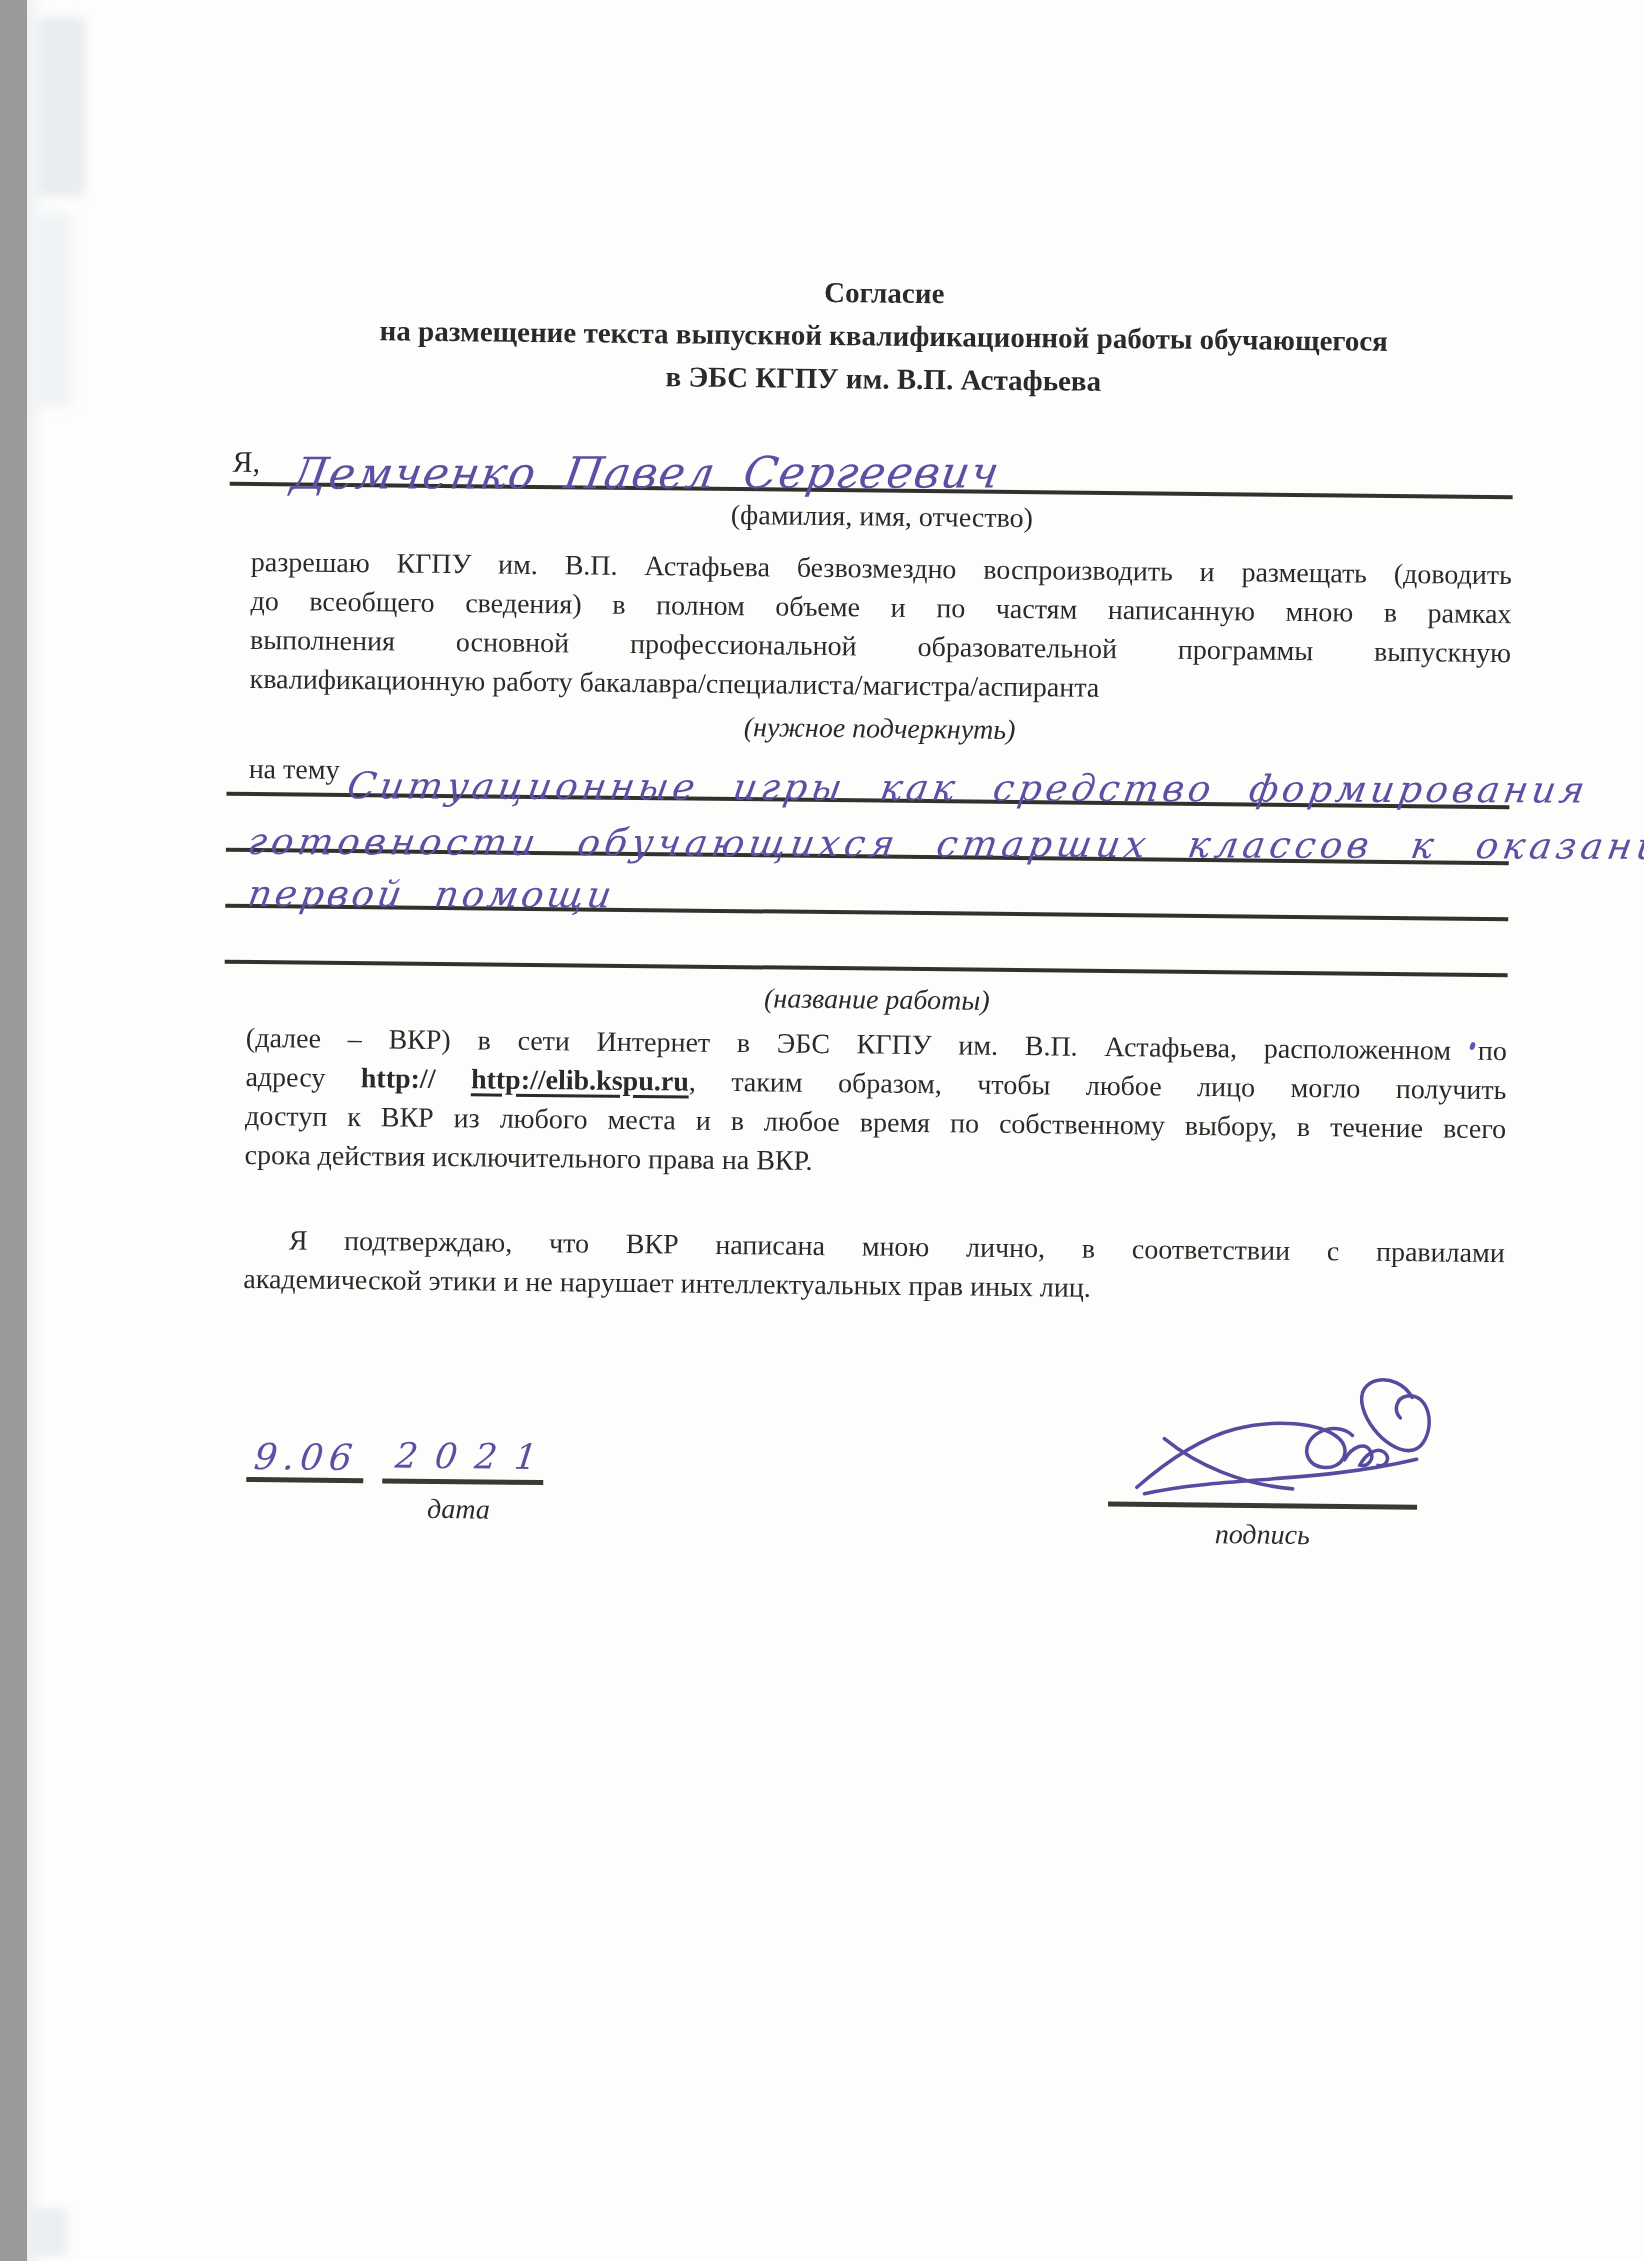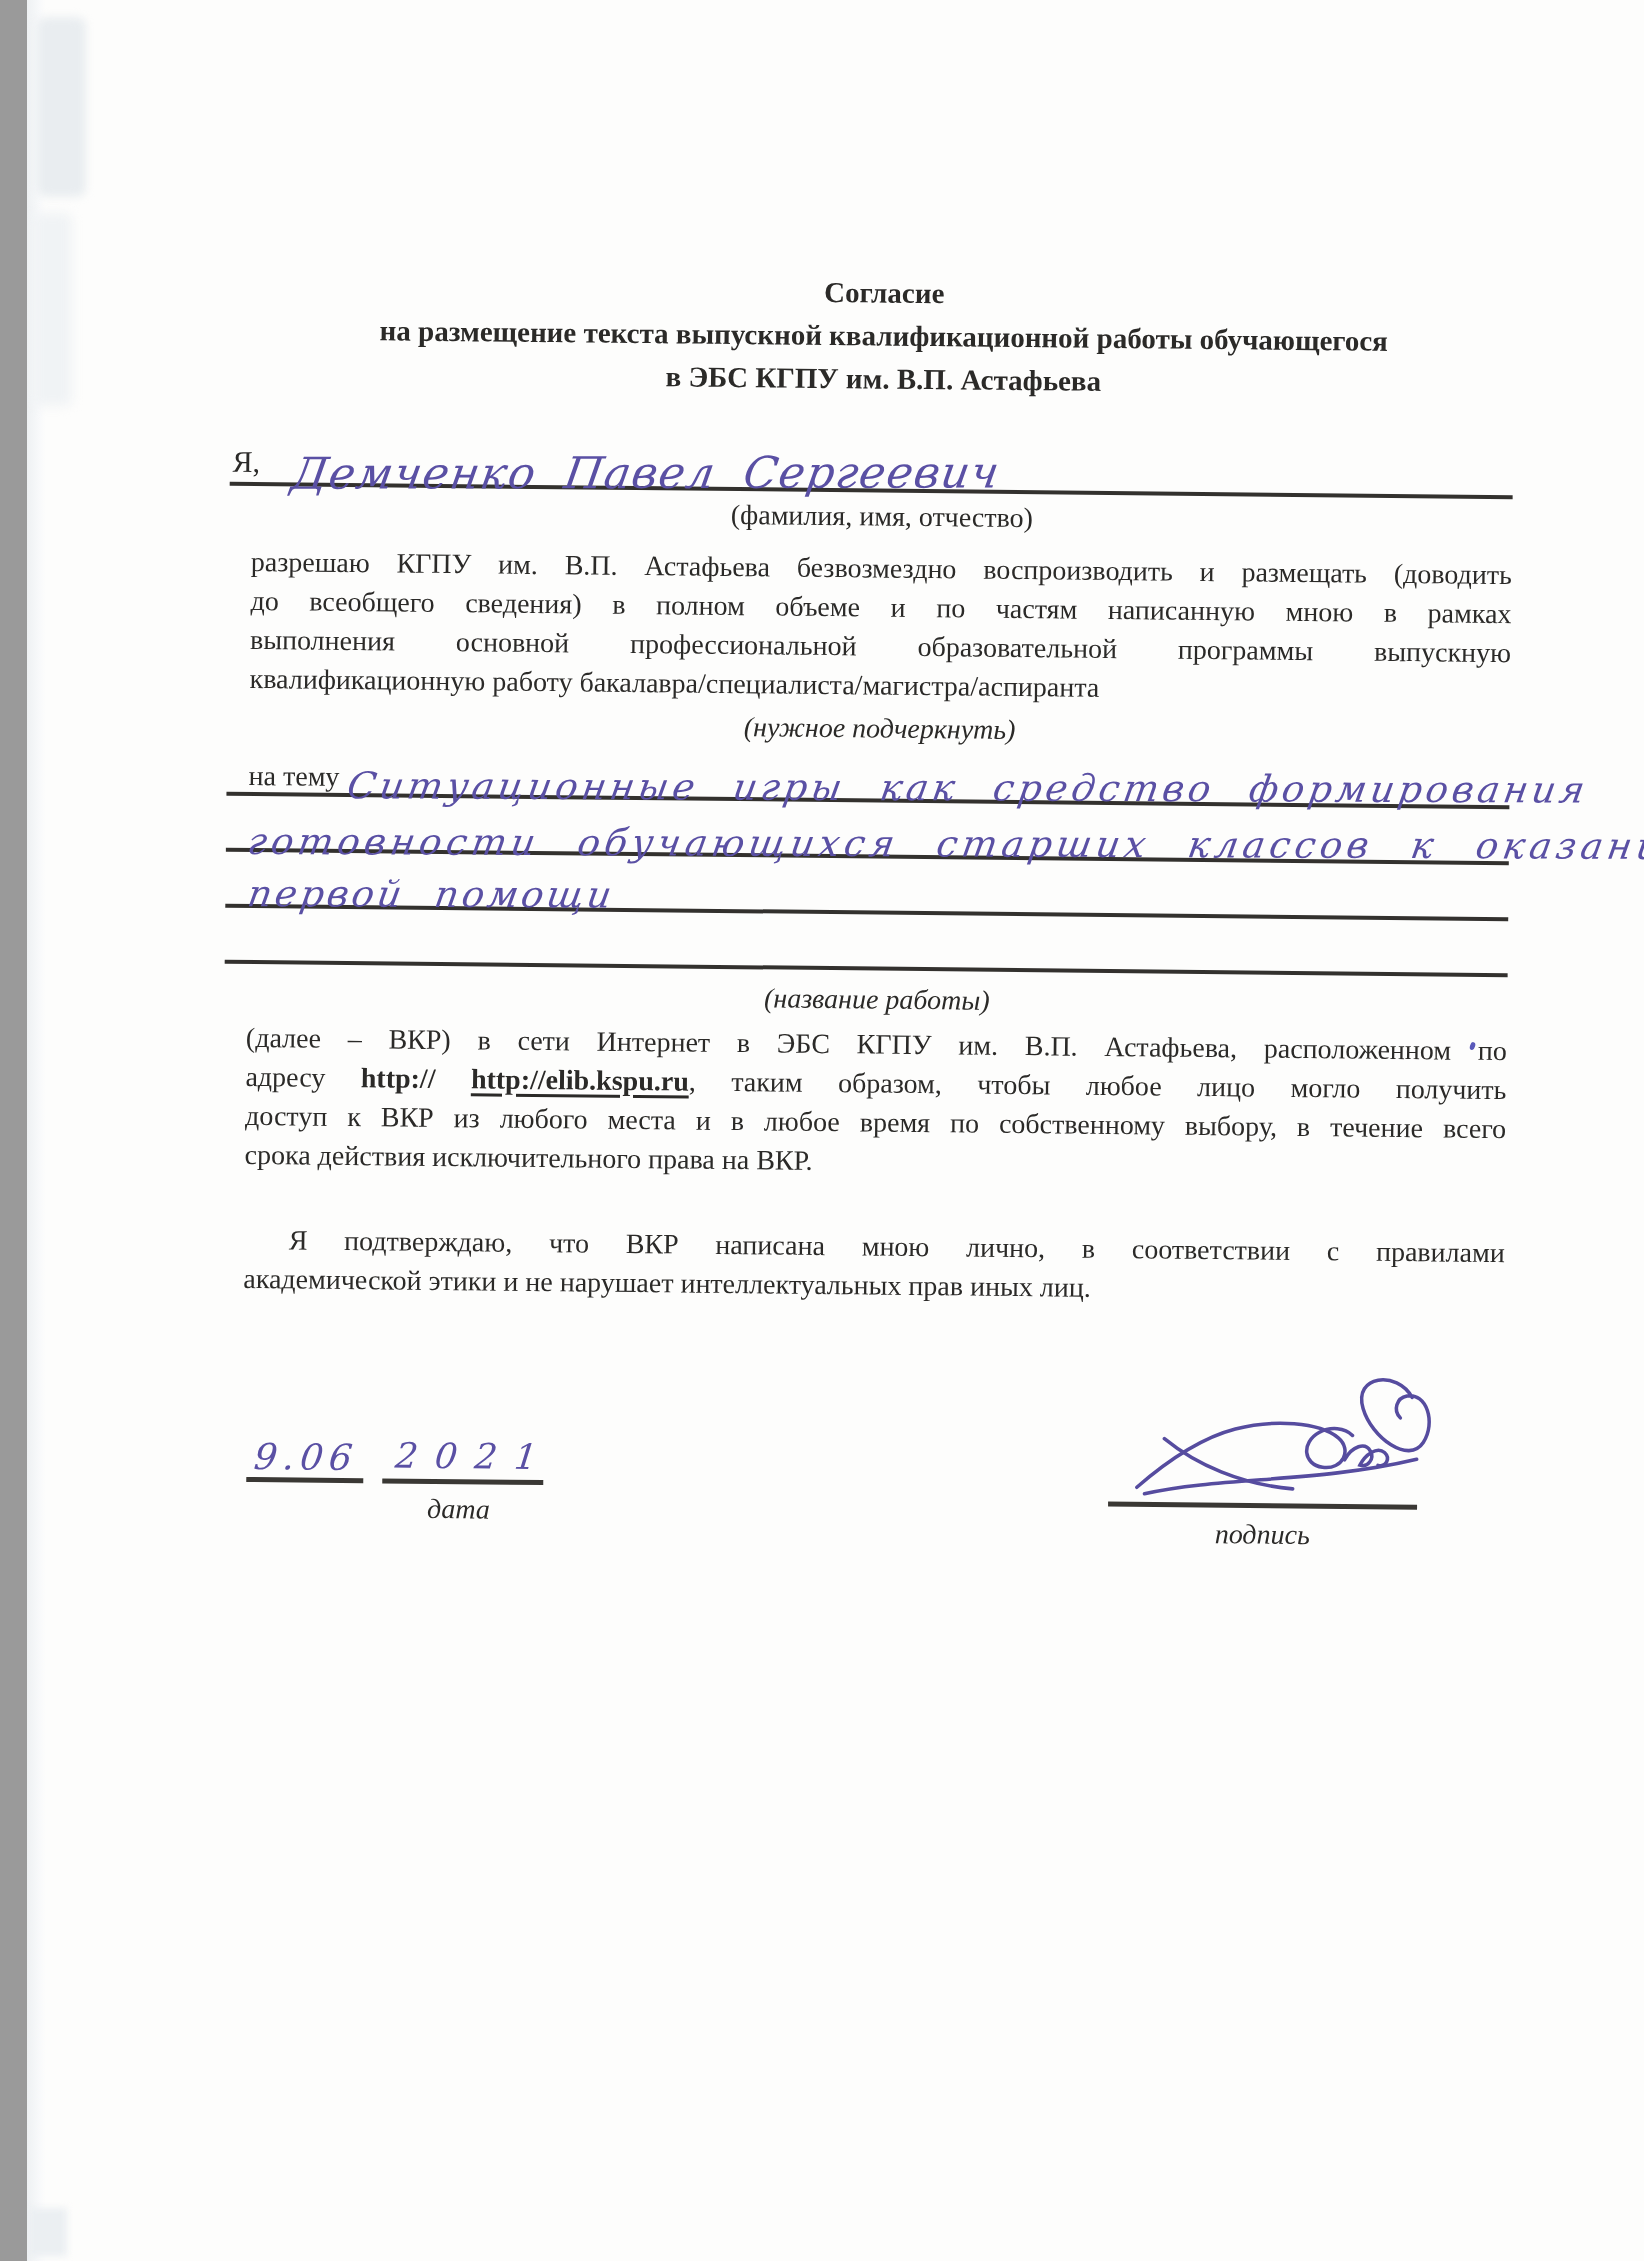--- a/index.html
+++ b/index.html
@@ -43,21 +43,21 @@
   .jlast { text-align:left; }
   .b { font-weight:bold; }
   .u { text-decoration:underline; text-decoration-thickness:2.6px; text-underline-offset:4.5px; }
   .ind { padding-left:45px; }
 
   .cap-underline { margin-top:5.2px; }
 
   .theme-row { position:relative; margin-left:-22px; padding-left:22px;
     height:52px; border-bottom:4.5px solid #33312e;
     display:flex; align-items:flex-end; overflow:visible; }
-  .theme-label { font-size:28px; line-height:31px; padding-bottom:1px; flex:0 0 auto; }
+  .theme-label { font-size:28px; line-height:31px; padding-bottom:8px; flex:0 0 auto; }
   .hand-theme { font-size:37px; line-height:37px; margin-bottom:-7.7px;
     letter-spacing:3.9px; word-spacing:19.3px; transform:skewX(-9deg) rotate(-0.4deg); }
   .hand-t1 { margin-left:9px; }
   .hand-t2 { margin-left:1.3px; letter-spacing:4.5px; word-spacing:22px; }
   .hand-t3 { margin-left:1.3px; letter-spacing:3.2px; word-spacing:15.5px; }
   .cap-work { margin-top:11.6px; }
 
   .p2 { margin-top:6.4px; }
   .p3 { margin-top:46px; }
 

